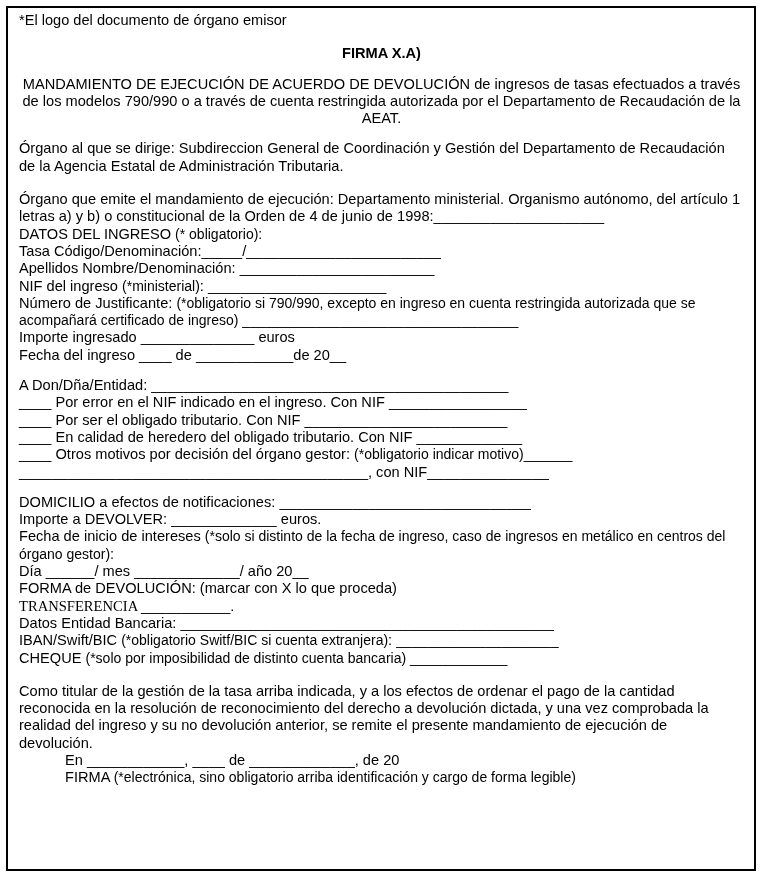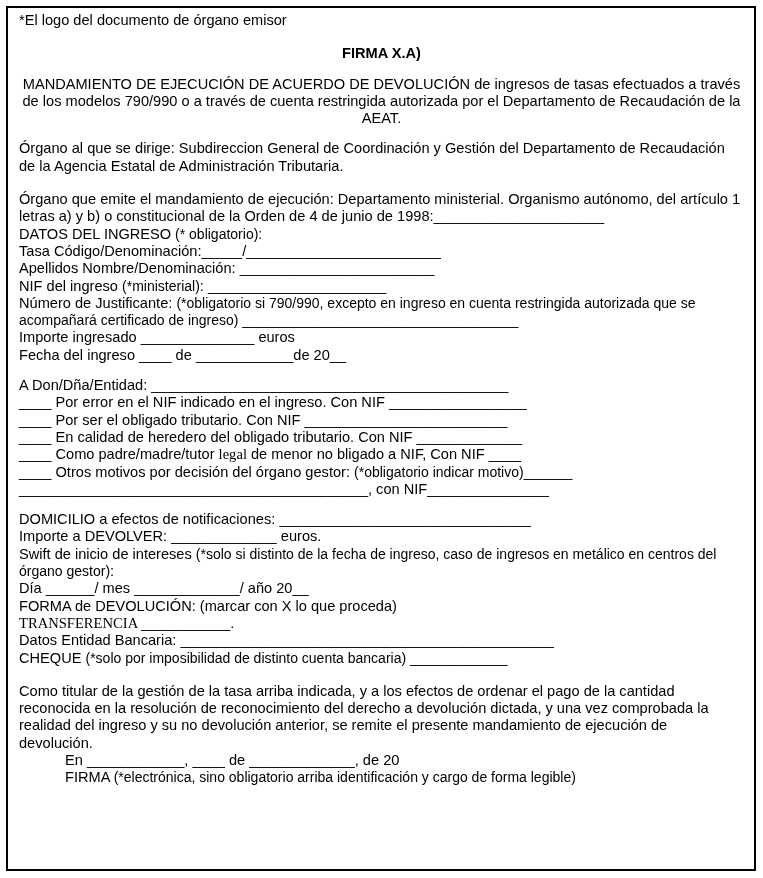--- a/index.html
+++ b/index.html
@@ -73,42 +73,42 @@
 
 
     <div class="line"><span>A Don/Dña/Entidad: </span><span>____________________________________________</span></div>
 
     <div class="line"><span>____</span><span> Por error en el NIF indicado en el ingreso. Con NIF </span><span>_________________</span></div>
 
     <div class="line"><span>____</span><span> Por ser el obligado tributario. Con NIF </span><span>_________________________</span></div>
 
     <div class="line"><span>____</span><span> En calidad de heredero del obligado tributario. Con NIF </span><span>_____________</span></div>
 
-    <div class="line"><span>____</span><span> Como padre/madre/tutor </span><span class="serif">legal</span><span> de menor no bligado a NIF, Con NIF </span><span>____</span></div>
 
     <div class="line"><span>____</span><span> Otros motivos por decisión del órgano gestor: </span><span class="sm">(*obligatorio indicar motivo)</span><span>______</span></div>
 
     <div class="line"><span>___________________________________________</span><span>, con NIF</span><span>_______________</span></div>
 
     <div class="gap"></div>
 
     <div class="line"><span class="u">DOMICILIO a efectos de notificaciones</span><span>: </span><span>_______________________________</span></div>
 
     <div class="line"><span class="u">Importe a DEVOLVER:</span><span> </span><span>_____________</span><span> euros.</span></div>
 
-    <div class="line"><span>Swift de inicio de intereses </span><span class="sm">(*solo si distinto de la fecha de ingreso, caso de ingresos en metálico en centros del órgano gestor)</span><span>:</span></div>
+    <div class="line"><span>Fecha de inicio de intereses </span><span class="sm">(*solo si distinto de la fecha de ingreso, caso de ingresos en metálico en centros del órgano gestor)</span><span>:</span></div>
 
     <div class="line"><span>Día </span><span>______</span><span>/ mes </span><span>_____________</span><span>/ año 20</span><span>__</span></div>
 
     <div class="line"><span>FORMA de DEVOLUCIÓN: (marcar con X lo que proceda)</span></div>
 
     <div class="line"><span class="serif u">TRANSFERENCIA </span><span>___________</span><span>.</span></div>
 
     <div class="line"><span>Datos Entidad Bancaria: </span><span>______________________________________________</span></div>
 
+    <div class="line"><span>IBAN/Swift/BIC </span><span class="sm">(*obligatorio Switf/BIC si cuenta extranjera)</span><span>: </span><span>____________________</span></div>
 
     <div class="line"><span class="u">CHEQUE </span><span class="sm">(*solo por imposibilidad de distinto cuenta bancaria) </span><span>____________</span></div>
 
     <div class="gap-lg"></div>
 
     <div class="line"><span>Como titular de la gestión de la tasa arriba indicada, y a los efectos de ordenar el pago de la cantidad reconocida en la resolución de reconocimiento del derecho a devolución dictada, y una vez comprobada la realidad del ingreso y su no devolución anterior, se remite el presente mandamiento de ejecución de devolución.</span></div>
 
     <div class="line indent"><span>En </span><span>____________</span><span>, </span><span>____</span><span> de </span><span>_____________</span><span>, de 20</span></div>
 
     <div class="line indent"><span>FIRMA </span><span class="sm">(*electrónica, sino obligatorio arriba identificación y cargo de forma legible)</span></div>

